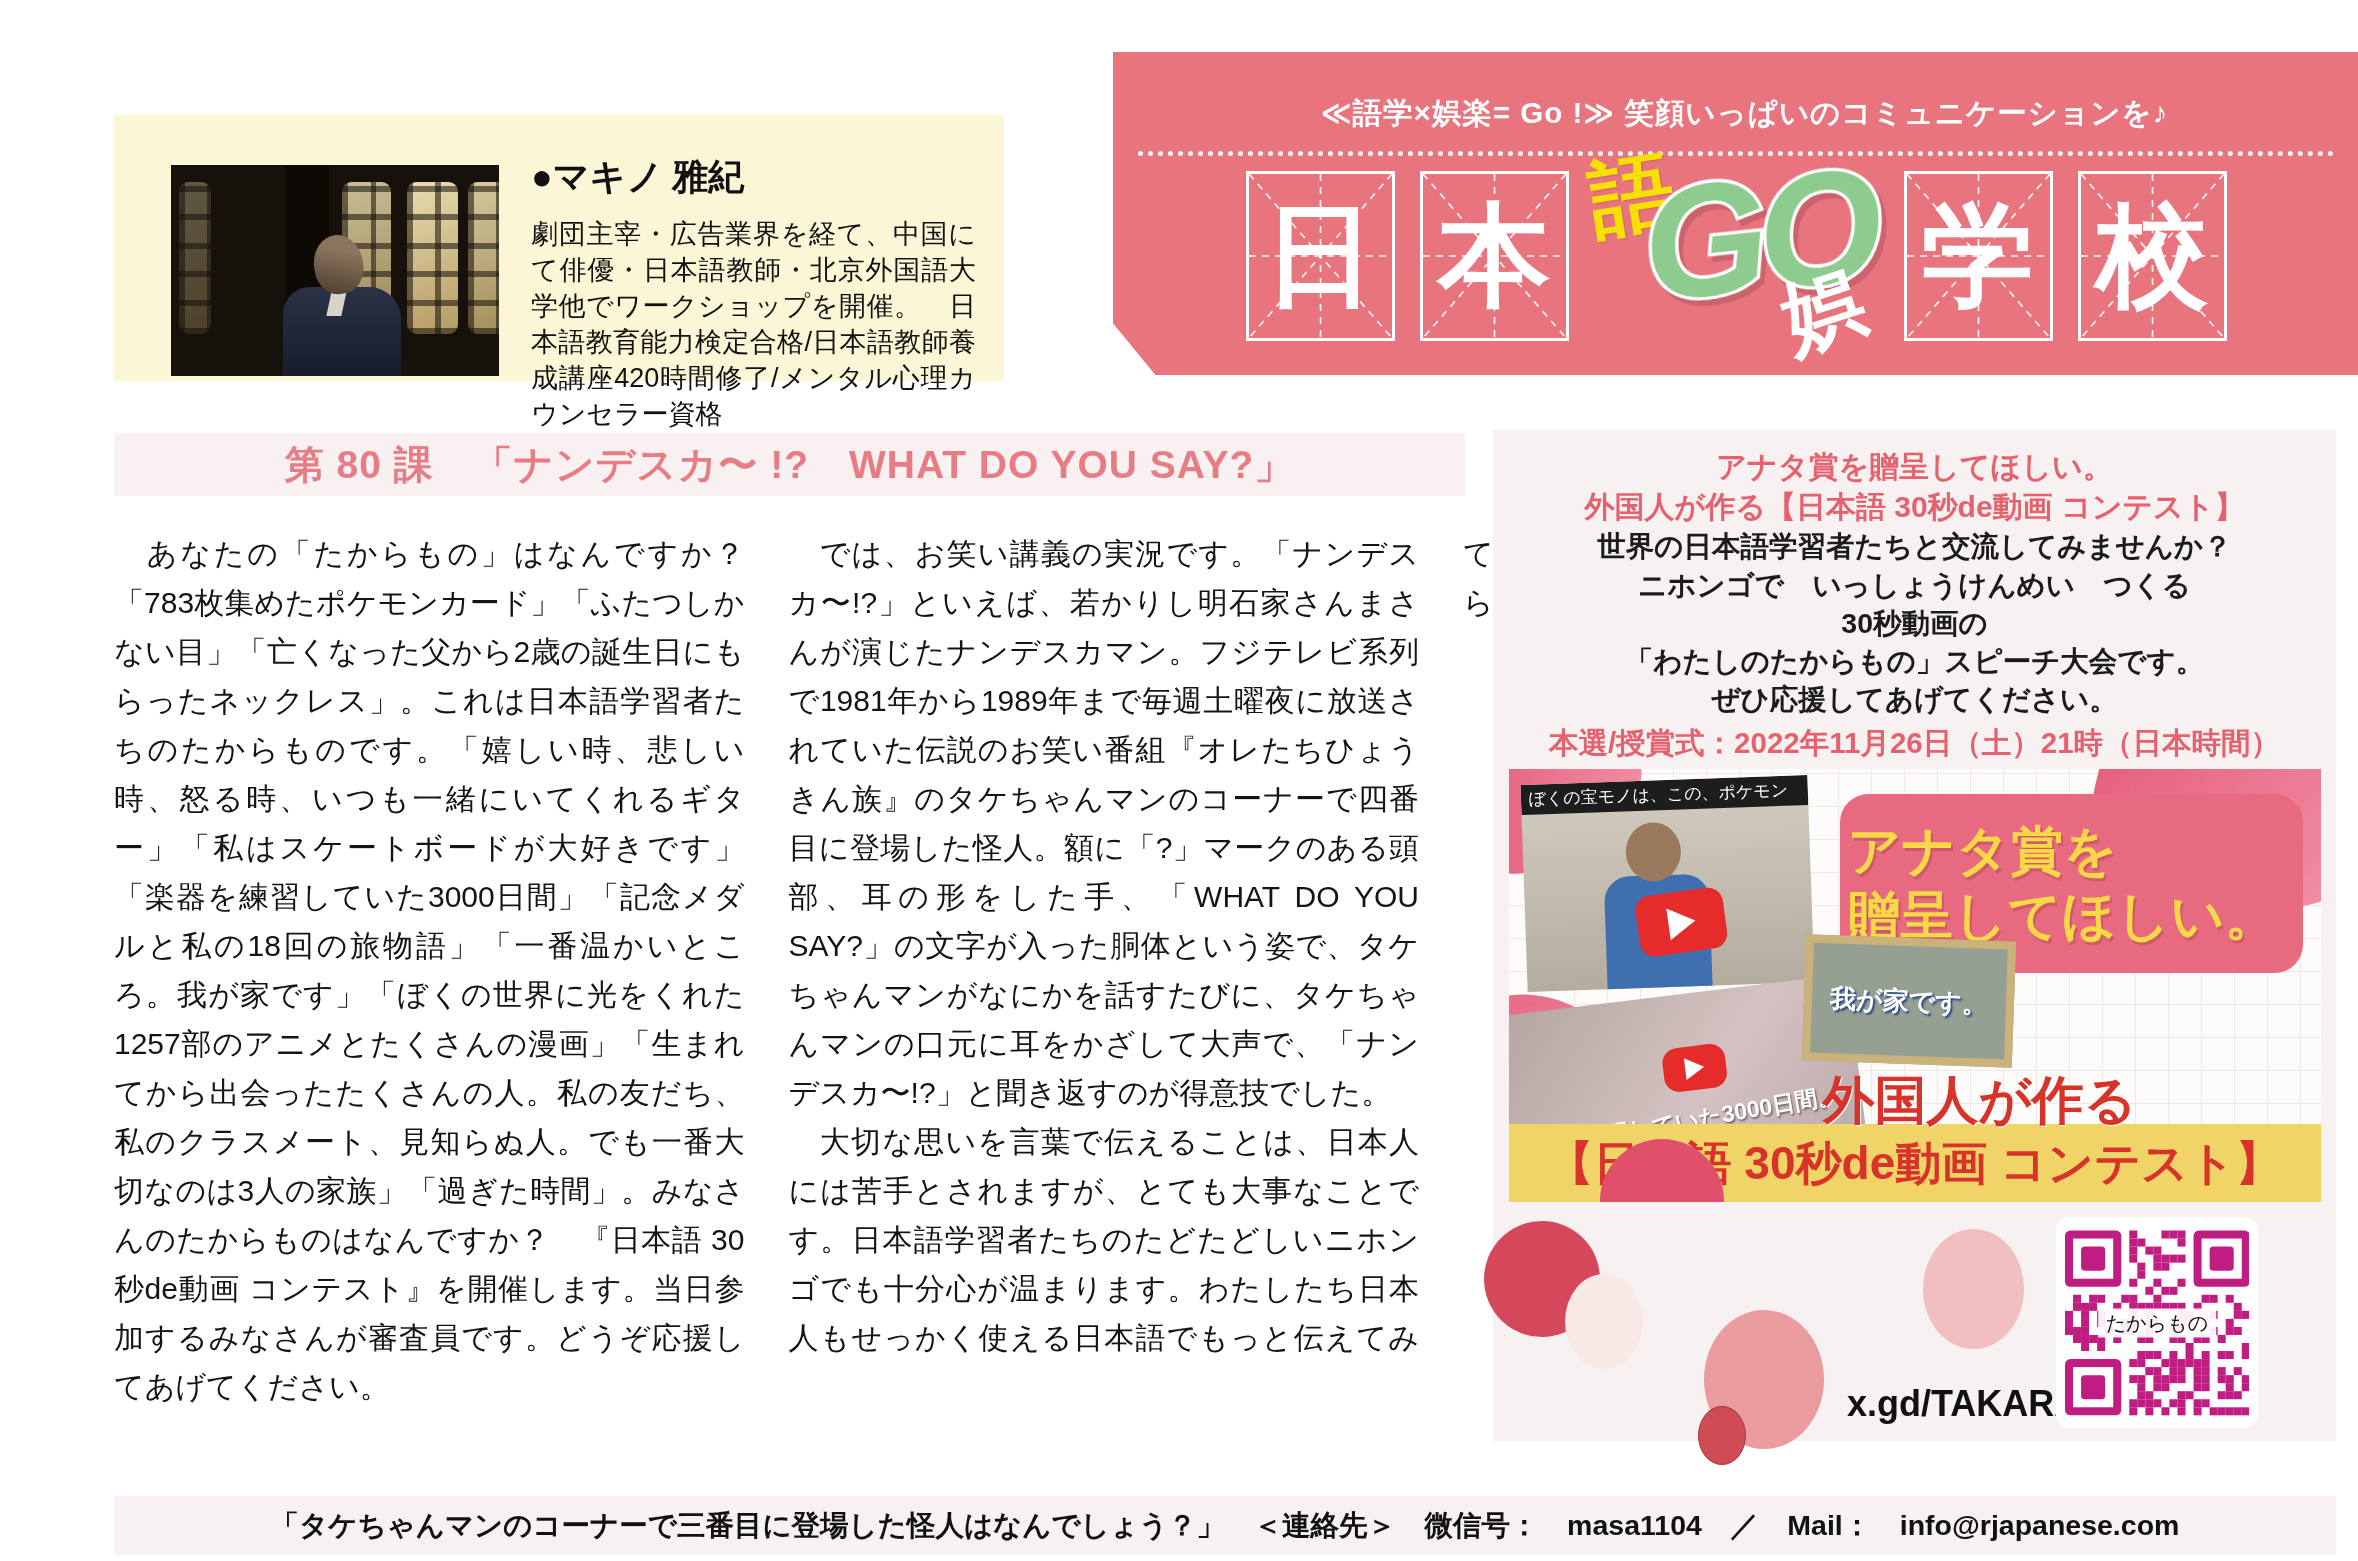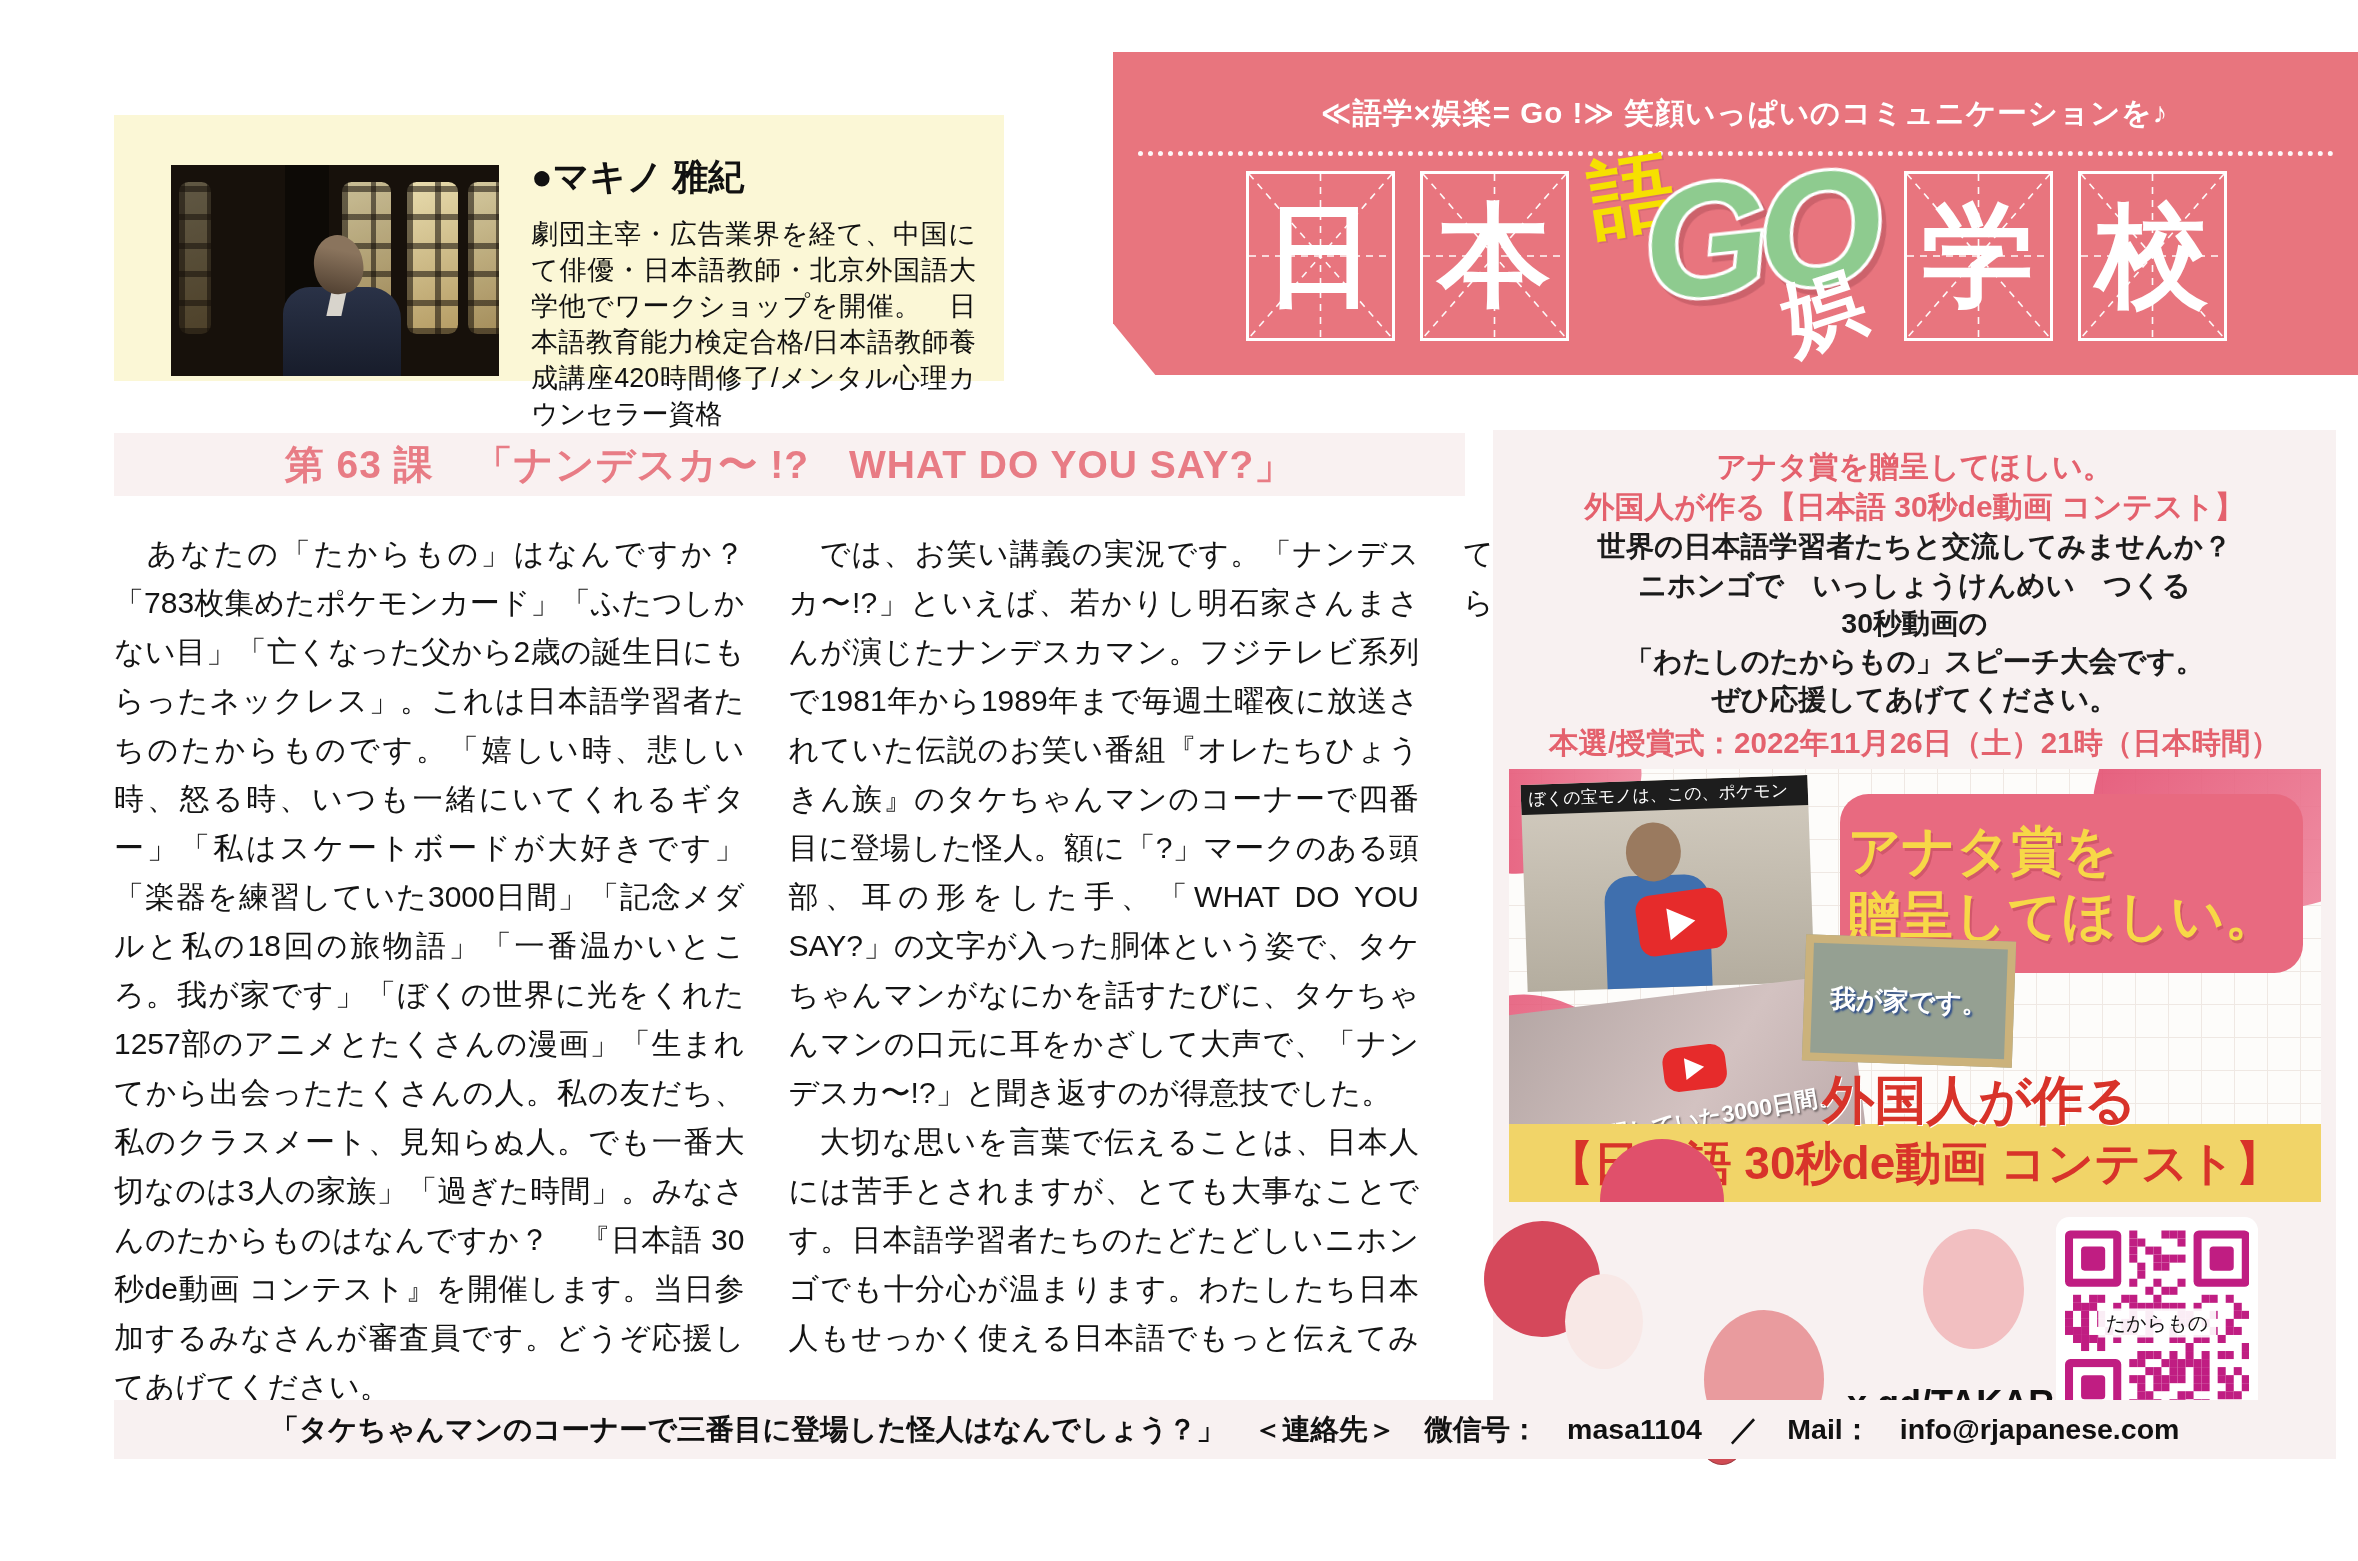--- a/index.html
+++ b/index.html
@@ -108,21 +108,21 @@
   .c3{left:211px;top:108px;width:120px;height:139px;background:#e99b9e;}
   .c4{left:205px;top:204px;width:48px;height:59px;background:#d04b54;border:1.9px solid #a03a42;box-sizing:border-box;}
   .c5{left:430px;top:27px;width:101px;height:120px;background:#f2bfc1;}
   .takara-link{position:absolute;left:354px;top:181px;font-weight:bold;font-size:36px;color:#111;}
   .qr-wrap{position:absolute;left:563px;top:15px;width:202px;height:211px;background:#fff;border-radius:13.3px;
            padding:8.6px;box-sizing:border-box;}
   .qr-wrap svg{width:100%;height:100%;display:block;}
   .qr-label{position:absolute;left:50%;top:50%;transform:translate(-50%,-50%);background:rgba(255,255,255,.92);
             padding:1px 7.6px;font-size:20px;color:#111;white-space:nowrap;}
   
-  .footer-bar{position:absolute;left:114px;top:1400px;width:2222px;height:59px;background:#f8f1f1;
+  .footer-bar{position:absolute;left:114px;top:1496px;width:2222px;height:59px;background:#f8f1f1;
               display:flex;align-items:center;justify-content:center;}
   .footer-text{font-weight:bold;font-size:28.5px;color:#111;white-space:nowrap;}
 </style>
 </head>
 <body>
 
 <div class="author-card">
   <div class="author-photo">
     <div class="win w4"></div>
     <div class="pillar"></div>
@@ -181,21 +181,21 @@
           <line x1="0" y1="50" x2="100" y2="50"></line>
           <line x1="0" y1="0" x2="100" y2="100"></line>
           <line x1="100" y1="0" x2="0" y2="100"></line>
         </svg>
       <span class="glyph">校</span>
     </div>
   </div>
 </div>
 
 <div class="title-bar">
-  <span class="title-text">第 63 課　「ナンデスカ〜 !?　WHAT DO YOU SAY?」</span>
+  <span class="title-text">第 80 課　「ナンデスカ〜 !?　WHAT DO YOU SAY?」</span>
 </div>
 <div class="article">
   <p>　あなたの「たからもの」はなんですか？「783枚集めたポケモンカード」「ふたつしかない目」「亡くなった父から2歳の誕生日にもらったネックレス」。これは日本語学習者たちのたからものです。「嬉しい時、悲しい時、怒る時、いつも一緒にいてくれるギター」「私はスケートボードが大好きです」「楽器を練習していた3000日間」「記念メダルと私の18回の旅物語」「一番温かいところ。我が家です」「ぼくの世界に光をくれた1257部のアニメとたくさんの漫画」「生まれてから出会ったたくさんの人。私の友だち、私のクラスメート、見知らぬ人。でも一番大切なのは3人の家族」「過ぎた時間」。みなさんのたからものはなんですか？　『日本語 30秒de動画 コンテスト』を開催します。当日参加するみなさんが審査員です。どうぞ応援してあげてください。</p>
   <p>　では、お笑い講義の実況です。「ナンデスカ〜!?」といえば、若かりし明石家さんまさんが演じたナンデスカマン。フジテレビ系列で1981年から1989年まで毎週土曜夜に放送されていた伝説のお笑い番組『オレたちひょうきん族』のタケちゃんマンのコーナーで四番目に登場した怪人。額に「?」マークのある頭部、耳の形をした手、「WHAT DO YOU SAY?」の文字が入った胴体という姿で、タケちゃんマンがなにかを話すたびに、タケちゃんマンの口元に耳をかざして大声で、「ナンデスカ〜!?」と聞き返すのが得意技でした。</p>
   <p>　大切な思いを言葉で伝えることは、日本人には苦手とされますが、とても大事なことです。日本語学習者たちのたどたどしいニホンゴでも十分心が温まります。わたしたち日本人もせっかく使える日本語でもっと伝えてみてはいかがでしょう。「宝の持ち腐れ」にならないよう。</p>
 </div>
 
 <div class="sidebar">
   <div class="announce">
     <div class="a-pink">アナタ賞を贈呈してほしい。</div>

